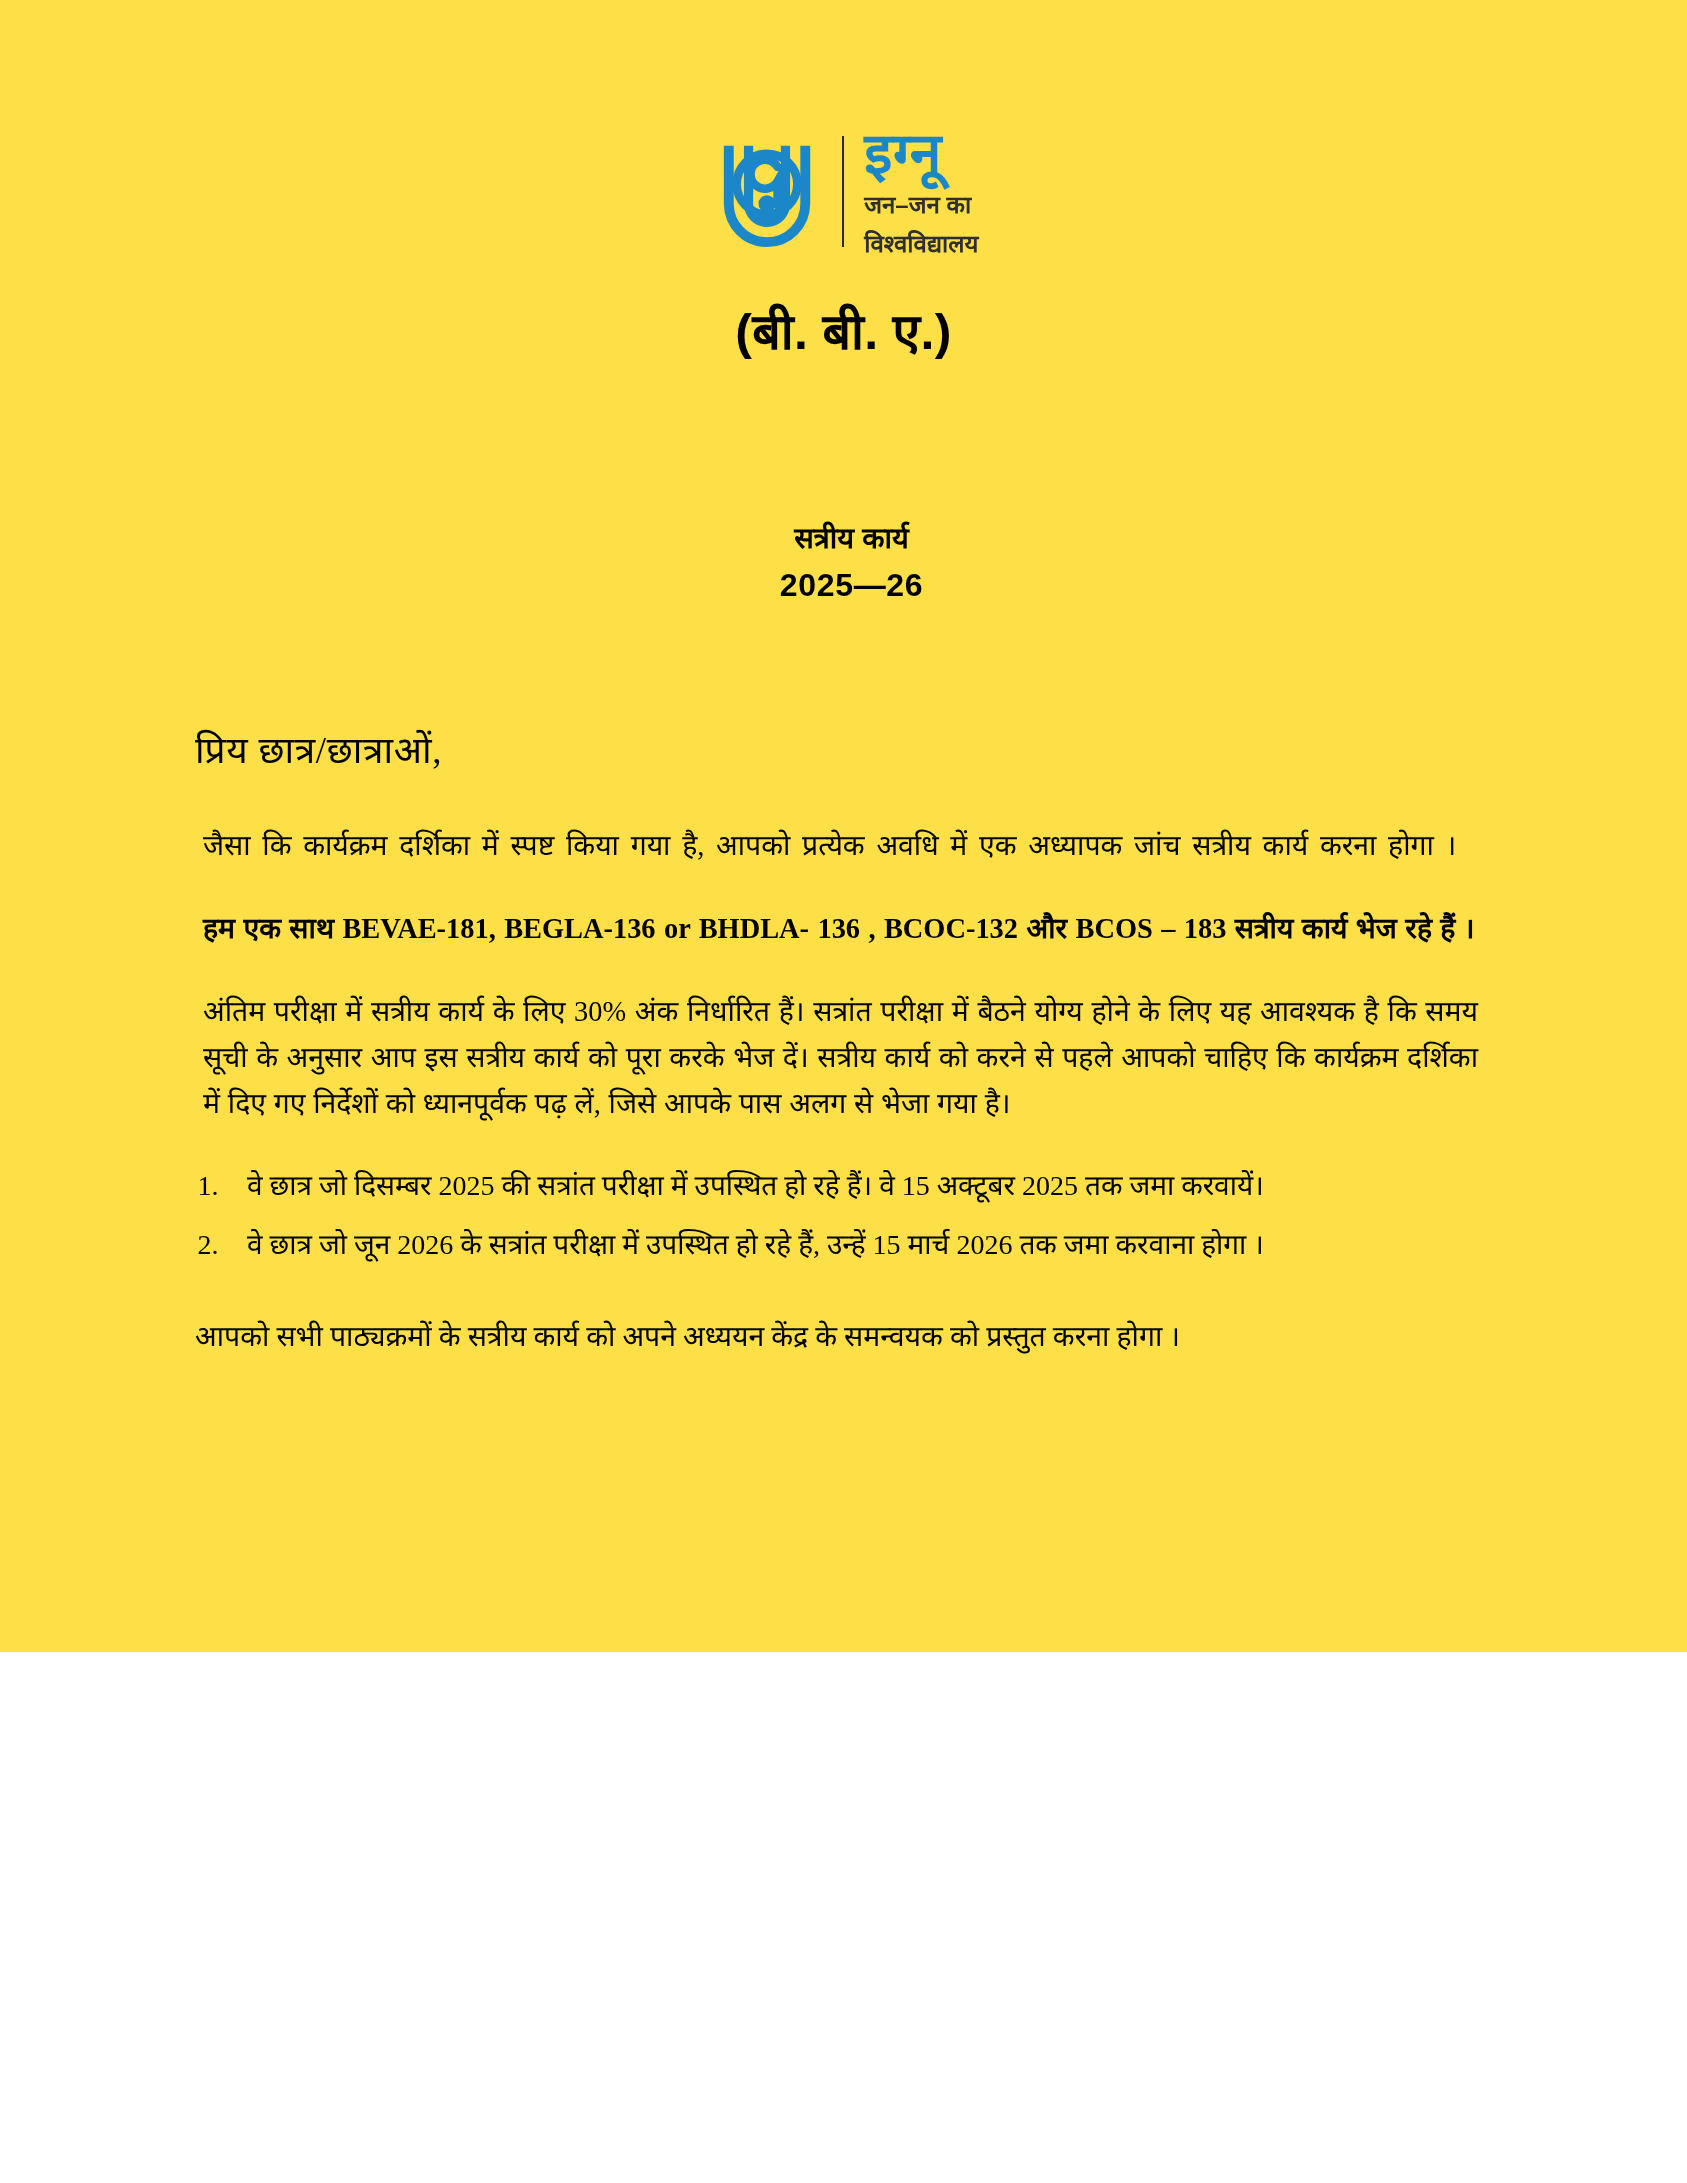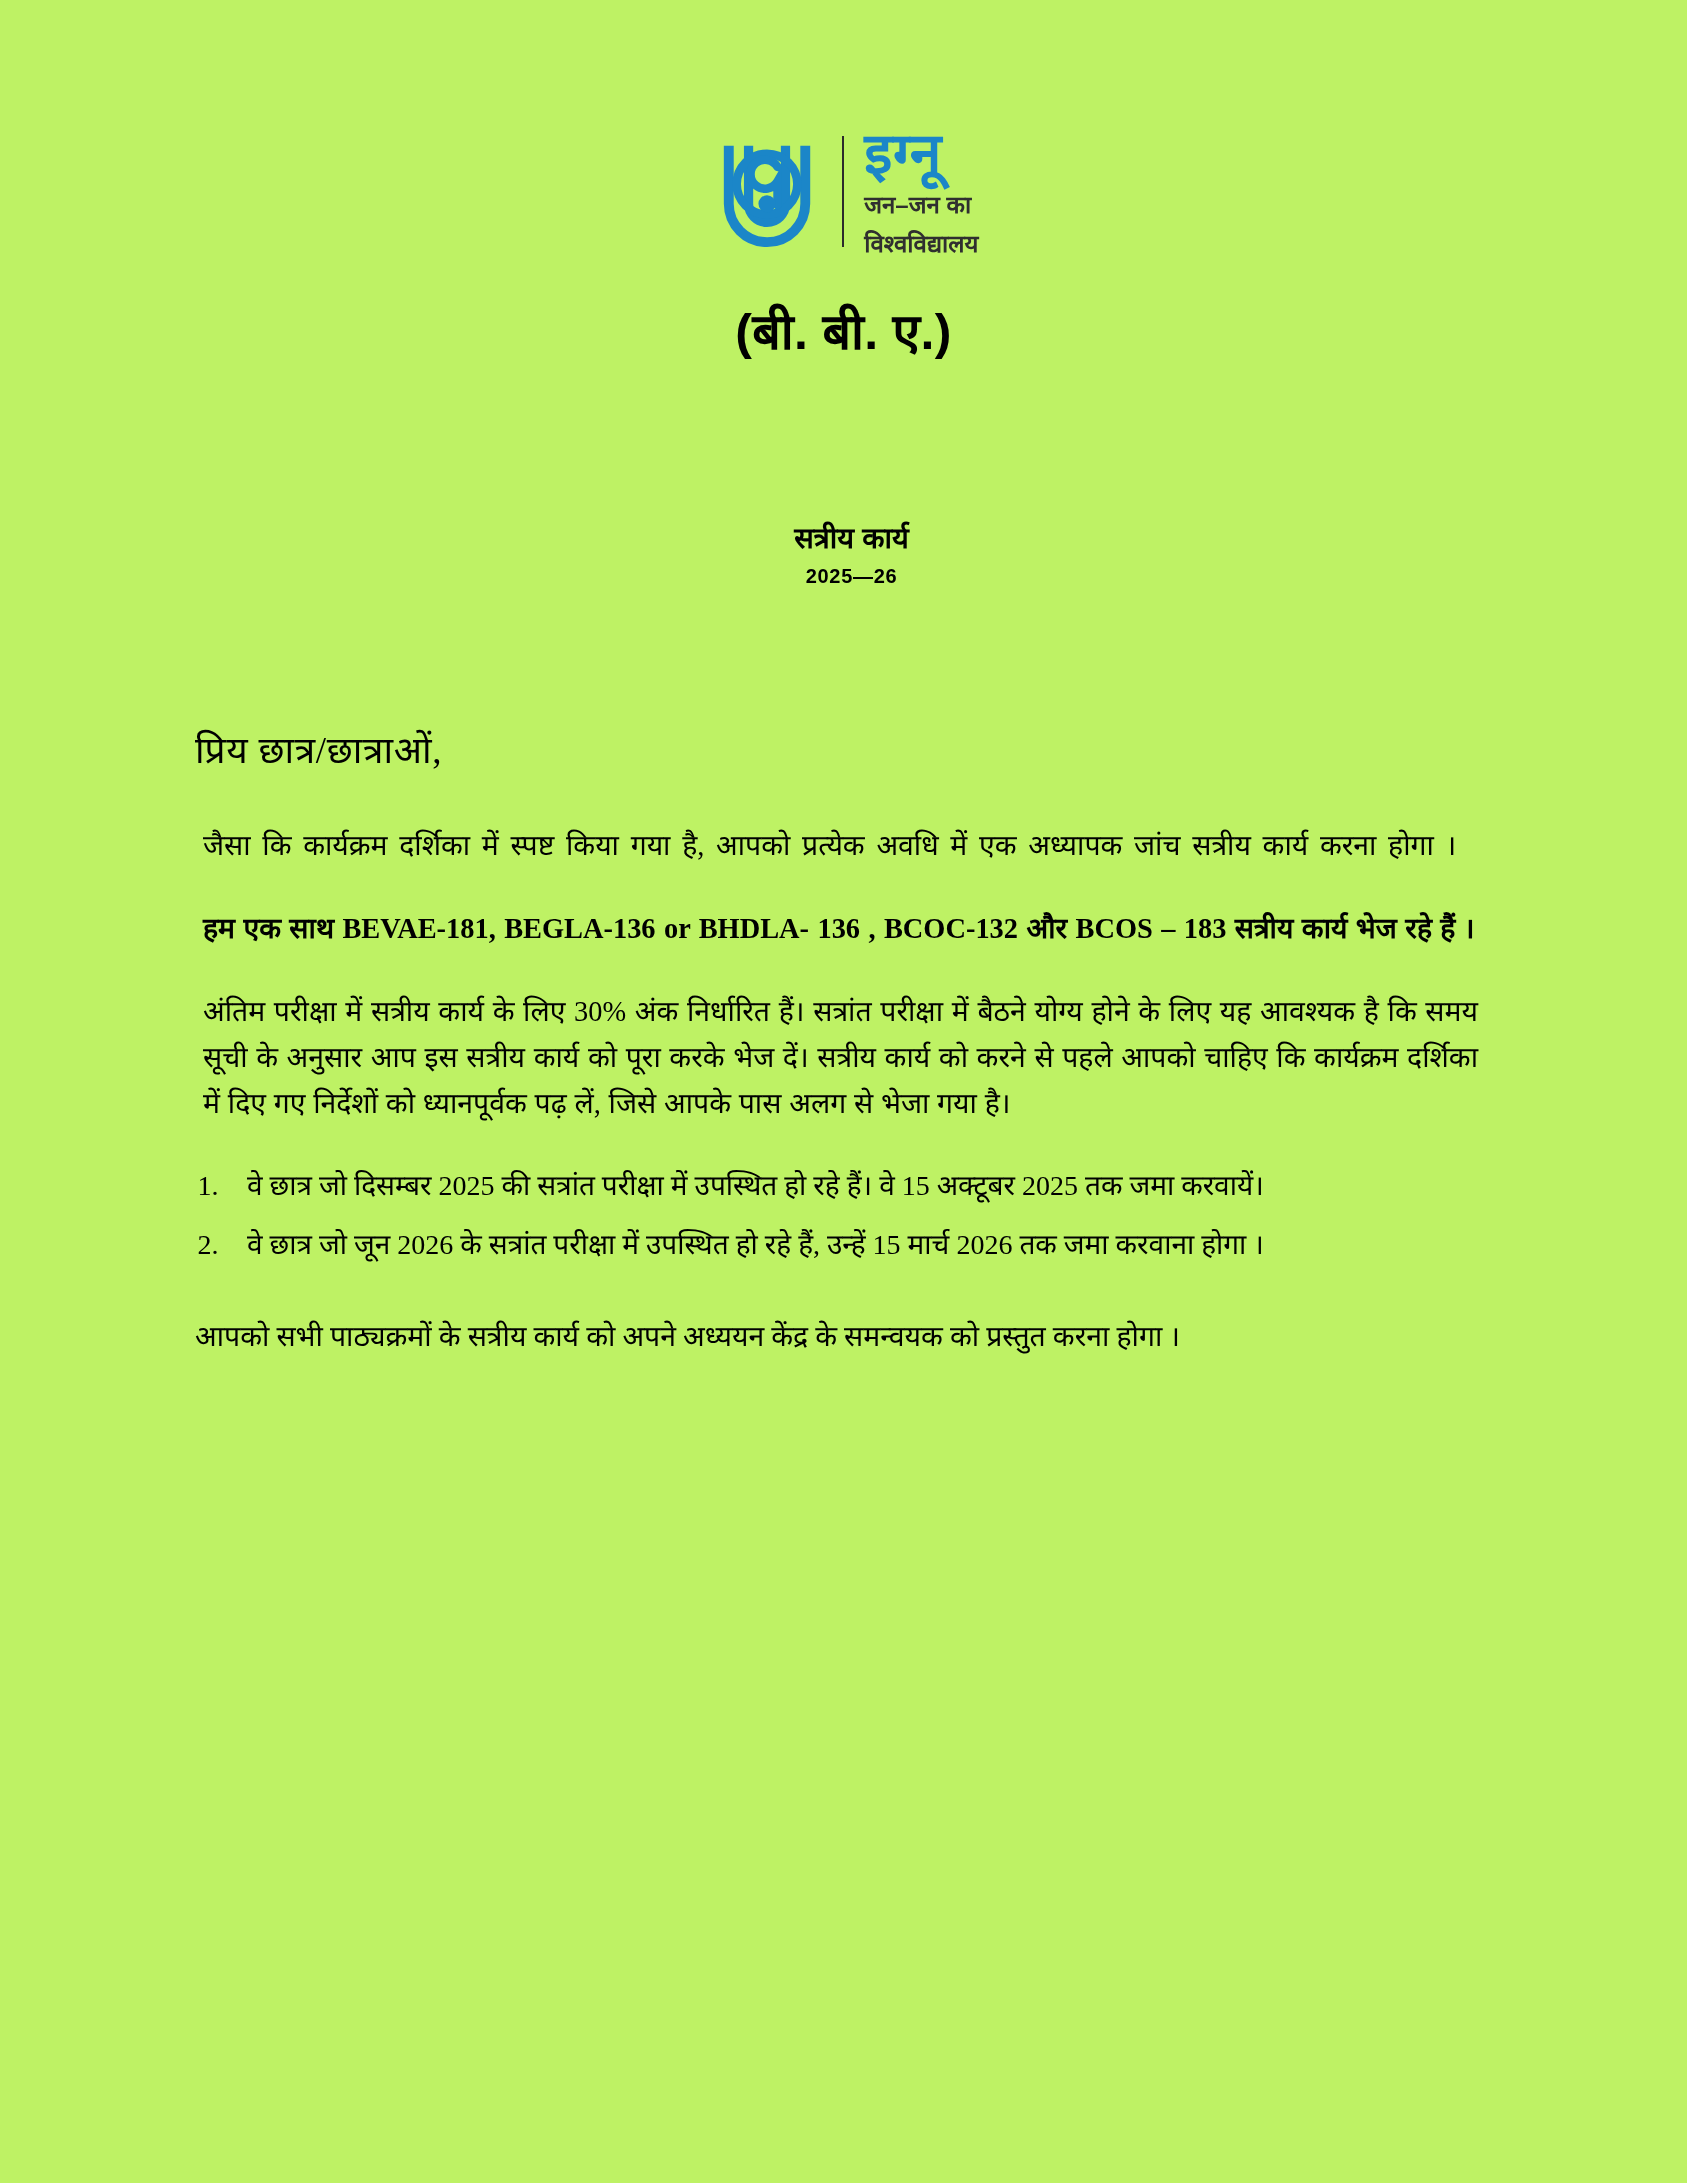--- a/index.html
+++ b/index.html
@@ -12,22 +12,22 @@
     width: 1687px;
     height: 2183px;
     font-family: "Liberation Serif", "DejaVu Serif", serif;
     color: #000000;
     -webkit-font-smoothing: antialiased;
   }
 
   .page {
     position: relative;
     width: 1687px;
-    height: 2183px;
-    background: #bef264;
+    height: 1652px;
+    background: #fde047;
     box-sizing: border-box;
     overflow: hidden;
   }
 
   
   .logo-block {
     position: absolute;
     top: 126px;
     left: 0;
     right: 0;
@@ -100,21 +100,21 @@
     left: 16px;
     right: 0;
     text-align: center;
     font-family: "Liberation Sans", "DejaVu Sans", sans-serif;
     font-weight: 700;
     font-size: 29px;
     line-height: 1.55;
   }
   .subtitle-block .session {
     display: block;
-    font-size: 20px;
+    font-size: 32px;
     letter-spacing: 0.7px;
   }
 
   
   .body-block {
     position: absolute;
     top: 721px;
     left: 195px;
     width: 1283px;
     font-family: "Liberation Serif", "DejaVu Serif", serif;

